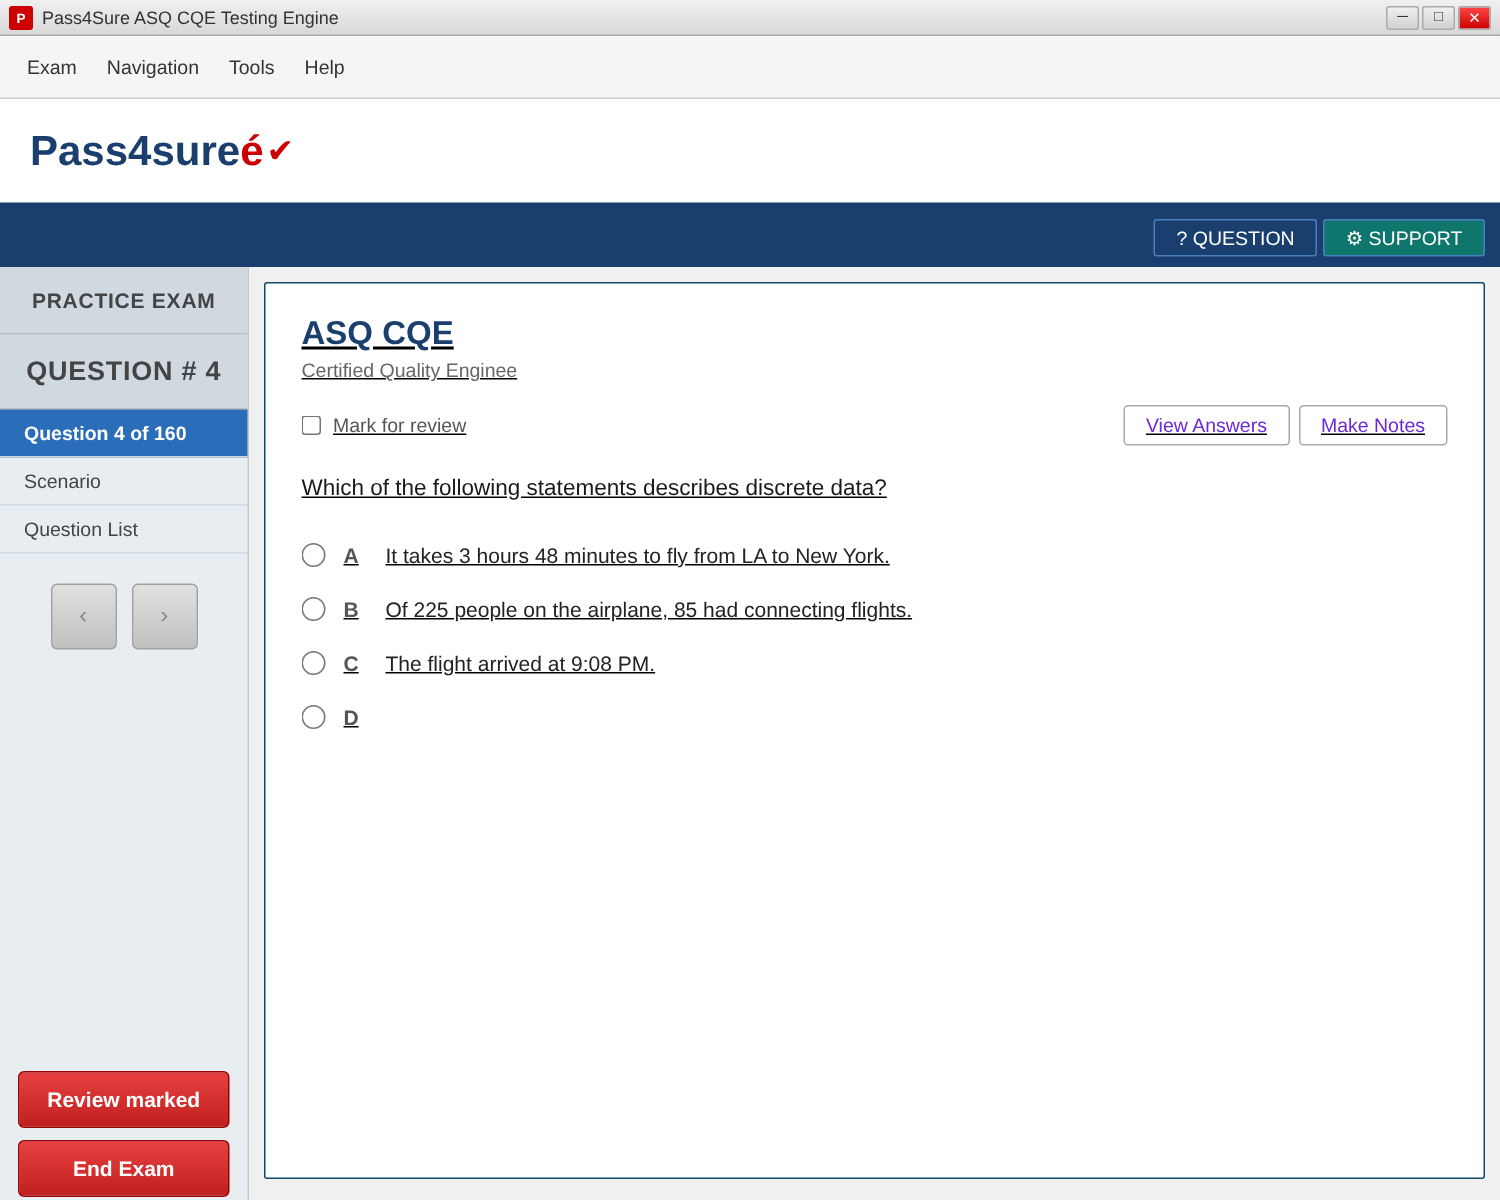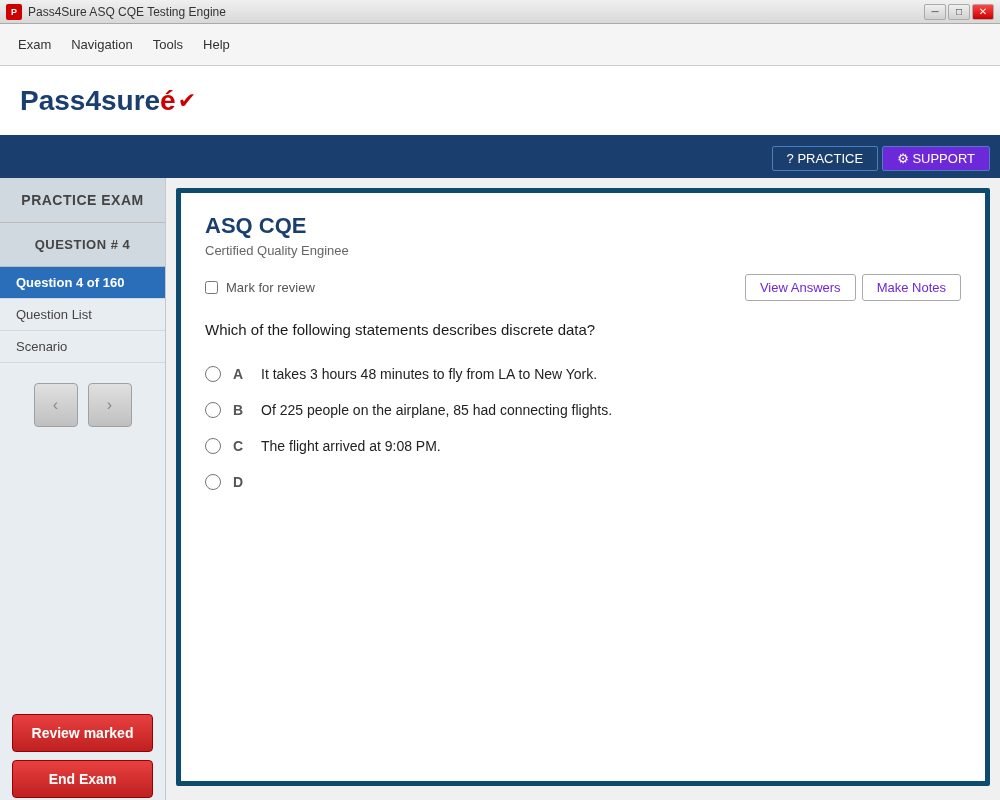--- a/index.html
+++ b/index.html
@@ -93,21 +93,21 @@
     .action-btn {
       background: #1a3f6f;
       color: white;
       border: 1px solid #4a7fbf;
       padding: 4px 14px;
       font-size: 13px;
       cursor: pointer;
       display: flex; align-items: center; gap: 6px;
       border-radius: 2px;
     }
-    .action-btn.support { background: #6d28d9; }
+    .action-btn.support { background: #0f766e; }
 
     
     .main-layout {
       display: flex;
       height: calc(800px - 24px - 26px - 72px - 40px);
     }
 
     
     .sidebar {
       width: 166px;
@@ -137,21 +137,21 @@
     }
     .time-value {
       font-size: 14px;
       color: #333;
       font-weight: bold;
     }
     .question-section {
       background: #d0d8e0;
       text-align: center;
       padding: 14px 10px;
-      font-size: 13px;
+      font-size: 18px;
       font-weight: bold;
       color: #444;
       border-bottom: 1px solid #bbb;
       letter-spacing: 0.5px;
     }
     .nav-item {
       padding: 8px 16px;
       font-size: 13px;
       color: #444;
       cursor: pointer;
@@ -205,24 +205,25 @@
 
     
     .content-area {
       flex: 1;
       background: #f0f0f0;
       padding: 10px;
       overflow-y: auto;
     }
     .content-card {
       background: white;
-      border: 5px solid #0c4a6e;
+      border: 1px solid #0c4a6e;
       border-radius: 2px;
       padding: 20px 24px;
       min-height: calc(100% - 20px);
+      text-decoration: underline;
     }
     .exam-title {
       font-size: 22px;
       font-weight: bold;
       color: #1a3f6f;
       margin-bottom: 4px;
     }
     .exam-subtitle {
       font-size: 13px;
       color: #666;
@@ -304,35 +305,35 @@
 </div>
 
 <div class="logo-bar">
   <div class="logo">
     <span class="logo-text">Pass4sure<span>é</span></span>
     <span class="logo-check">✔</span>
   </div>
 </div>
 
 <div class="action-bar">
-  <button class="action-btn">? PRACTICE</button>
+  <button class="action-btn">? QUESTION</button>
   <button class="action-btn support">⚙ SUPPORT</button>
 </div>
 
 <div class="main-layout">
 
   <div class="sidebar">
     <div class="sidebar-section">PRACTICE EXAM</div>
 
 
     <div class="question-section">QUESTION # 4</div>
 
     <div class="nav-item active">Question 4 of 160</div>
+    <div class="nav-item">Scenario</div>
     <div class="nav-item">Question List</div>
-    <div class="nav-item">Scenario</div>
 
     <div class="nav-arrows">
       <button class="arrow-btn">‹</button>
       <button class="arrow-btn">›</button>
     </div>
 
     <div class="sidebar-bottom">
       <button class="red-btn">Review marked</button>
       <button class="red-btn">End Exam</button>
     </div>

